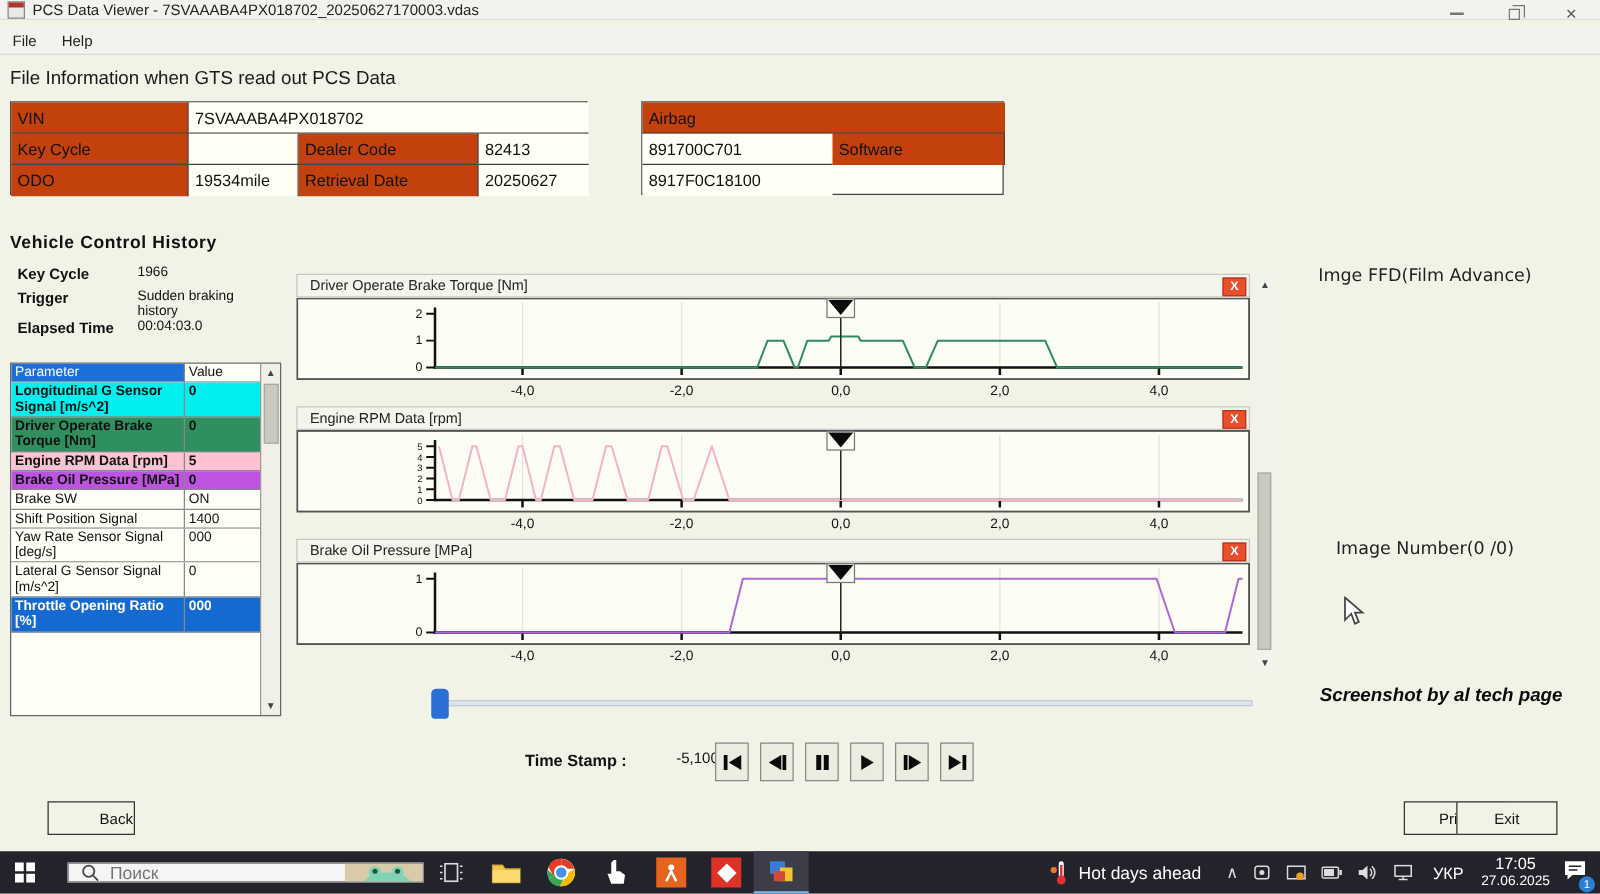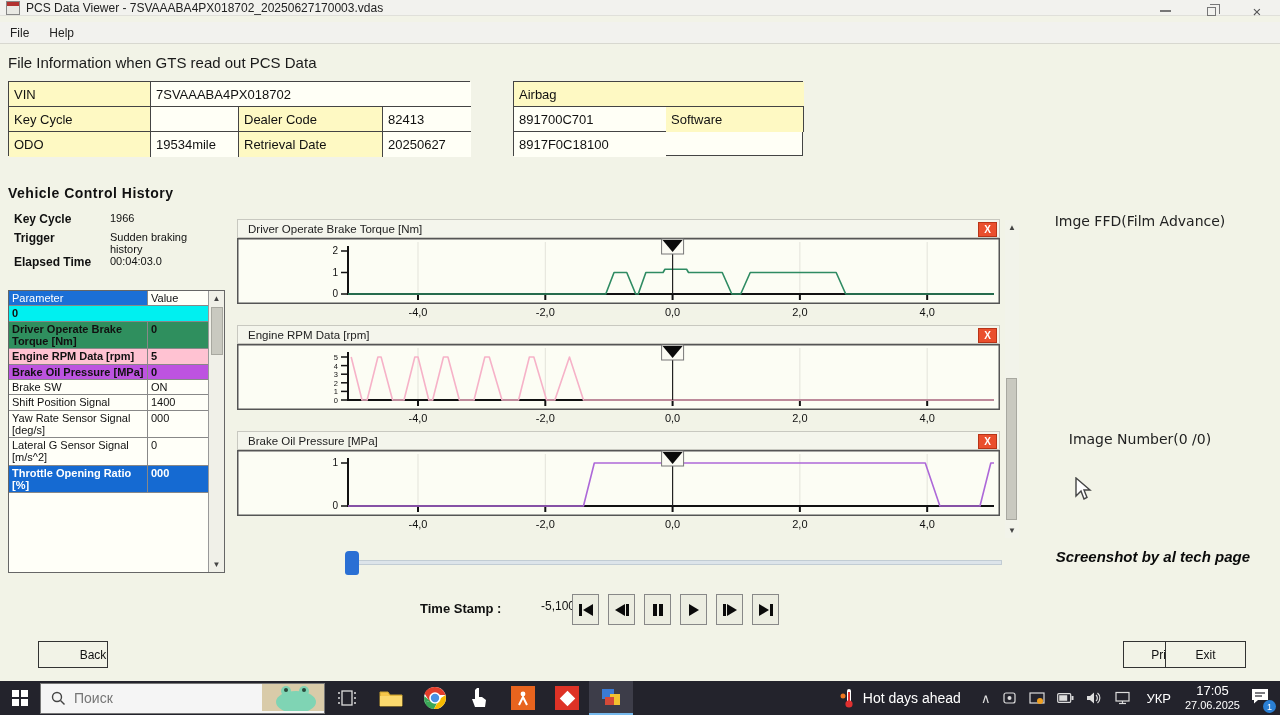--- a/index.html
+++ b/index.html
@@ -25,21 +25,21 @@
   .menubar { position:absolute; left:0; top:22px; width:1280px; height:22px;
     background:#f2f2ee; border-bottom:1px solid #d8d8d0; display:flex; align-items:center; }
   .menu-item { font-size:12px; padding:2px 10px; color:#222; }
 
   
   .fi-heading { position:absolute; left:8px; top:54px; font-size:15px; color:#1a1a1a; }
   .grid-table { position:absolute; border:1px solid #444; background:#fffff6; }
   .gt-cell { border-right:1px solid #444; border-bottom:1px solid #444; font-size:13px;
     padding:3px 5px; display:flex; align-items:center; overflow:hidden; white-space:nowrap; }
   .gt-cell.last-col { border-right:none; } .gt-cell.last-row { border-bottom:none; }
-  .lbl { background:#fef9c3; } .val { background:#fffff6; }
+  .lbl { background:#c2410c; } .val { background:#fffff6; }
   #left-table { left:8px; top:81px; width:462px; height:75px; display:grid;
     grid-template-columns:142px 88px 144px 88px; grid-template-rows:25px 25px 25px; }
   #right-table { left:513px; top:81px; width:290px; height:75px; display:grid;
     grid-template-columns:152px 138px; grid-template-rows:25px 25px 25px; }
   .span3 { grid-column:span 3; } .span2 { grid-column:span 2; }
 
   
   .vch-heading { position:absolute; left:8px; top:185px; font-size:14px; font-weight:bold; letter-spacing:0.5px; }
   .vch-label { position:absolute; left:14px; font-size:12px; font-weight:bold; }
   .vch-value { position:absolute; left:110px; font-size:11px; width:110px; line-height:1.1; }
@@ -103,22 +103,22 @@
   #back-btn { left:38px; top:641px; width:70px;padding-left:40px; }
   #print-btn { left:1123px; top:641px; width:81px; }
   #exit-btn { left:1165px; top:641px; width:81px; }
 
   
   #taskbar { position:absolute; left:0; top:681px; width:1280px; height:34px; background:#23232c;
     display:flex; align-items:center; }
   .tb-start { width:40px; height:34px; display:flex; align-items:center; justify-content:center; }
   .win-logo { width:16px; height:16px; display:grid; grid-template-columns:7px 7px; grid-template-rows:7px 7px; gap:2px; }
   .win-logo div { background:#fff; }
-  .tb-search { position:relative; width:285px; height:31px; background:#f5f5f5; border:1px solid #777;
-    display:flex; align-items:center; margin-left:0; overflow:hidden; }
+  .tb-search { position:relative; width:285px; height:16px; background:#f5f5f5; border:1px solid #777;
+    display:flex; align-items:center; margin-left:14px; overflow:hidden; }
   .tb-search input { border:none; outline:none; background:transparent; font-size:14px; width:160px;
     font-family:"Liberation Sans",sans-serif; color:#333; }
   .frog { position:absolute; right:0; top:0; width:62px; height:27px; background:#d8c9a8; }
   .tb-icon { width:44px; height:34px; display:flex; align-items:center; justify-content:center; position:relative; }
   .tb-icon.active { background:#3d3d49; border-bottom:2px solid #76b9ed; }
   .sq-orange { width:24px; height:24px; background:#e8641e; display:flex; align-items:center; justify-content:center; }
   .sq-red { width:24px; height:24px; background:#de3226; display:flex; align-items:center; justify-content:center; }
   .diamond { width:11px; height:11px; background:#fff; transform:rotate(45deg); }
   .tray { position:absolute; right:0; top:0; height:34px; display:flex; align-items:center; }
   .weather { display:flex; align-items:center; color:#fff; font-size:14px; margin-right:14px; }
@@ -188,20 +188,21 @@
   <div class="vch-label" style="top:255px">Elapsed Time</div>
   <div class="vch-value" style="top:255px">00:04:03.0</div>
 
   <div id="param-table">
     <div class="pt-inner" id="pt-rows">
         <div class="pt-row pt-head">
           <div class="pt-c pt-param">Parameter</div>
           <div class="pt-c pt-value">Value</div>
         </div>
         <div class="pt-row c-cyan">
+          <div class="pt-c pt-param">Longitudinal G Sensor Signal [m/s^2]</div>
           <div class="pt-c pt-value">0</div>
         </div>
         <div class="pt-row c-green">
           <div class="pt-c pt-param">Driver Operate Brake Torque [Nm]</div>
           <div class="pt-c pt-value">0</div>
         </div>
         <div class="pt-row c-pink">
           <div class="pt-c pt-param">Engine RPM Data [rpm]</div>
           <div class="pt-c pt-value">5</div>
         </div>

